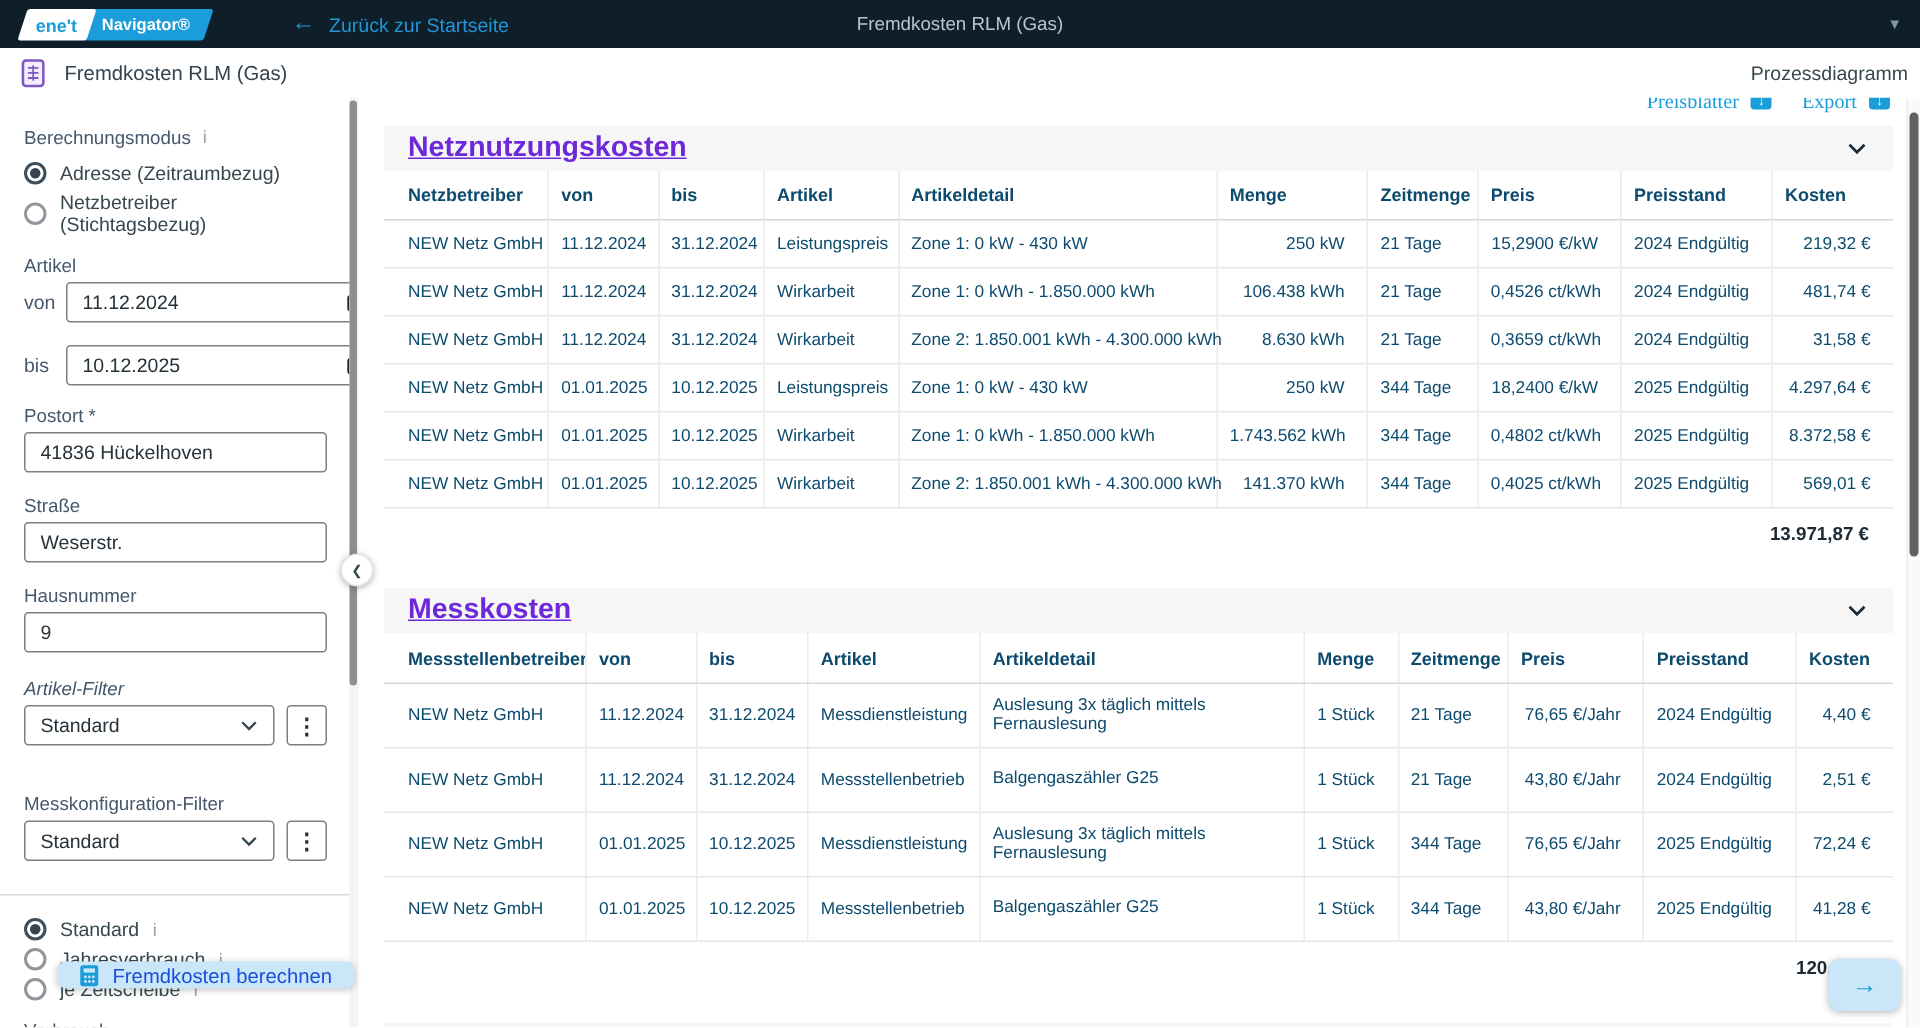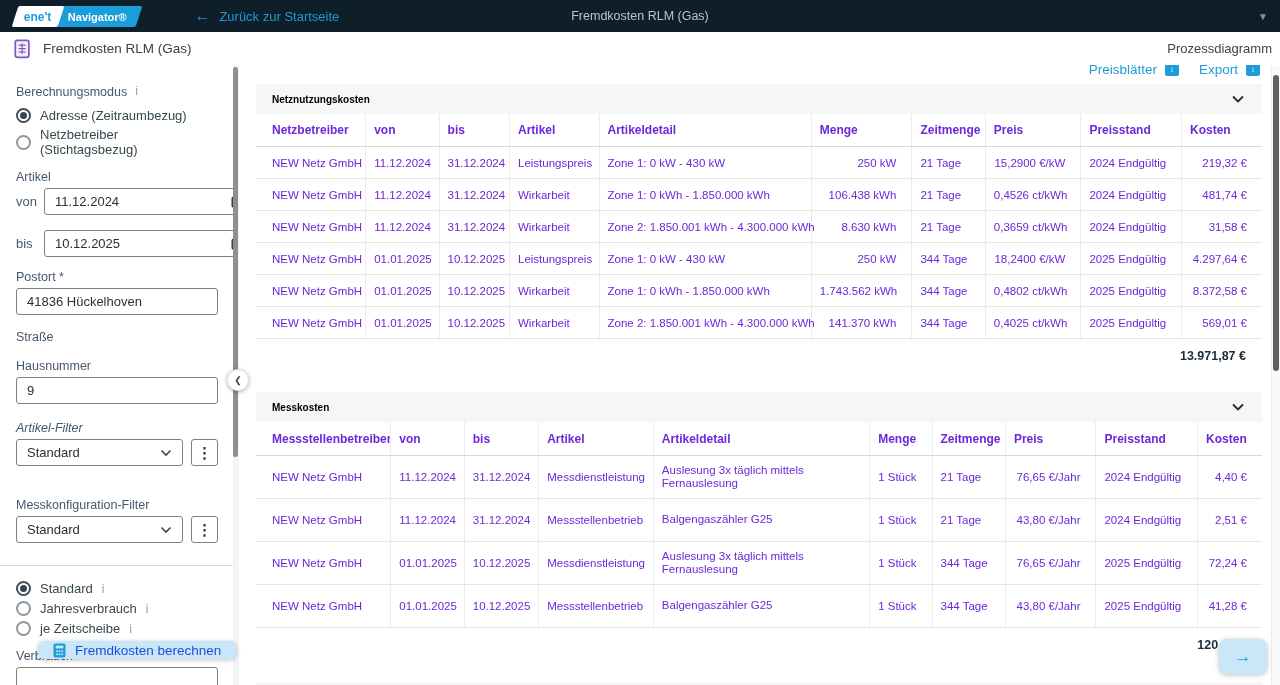--- a/index.html
+++ b/index.html
@@ -53,35 +53,35 @@
 
   
   .sb-scroll{position:absolute;left:233px;top:65px;bottom:0;width:6px;background:#f4f4f4;}
   .sb-thumb{position:absolute;top:2px;left:0;width:5px;height:390px;background:#8f8f8f;border-radius:3px;cursor:pointer;}
   .collapse-btn{position:absolute;left:227px;top:369px;width:22px;height:22px;border-radius:50%;background:#fff;
                 border:1px solid #e3e3e3;box-shadow:0 1px 4px rgba(0,0,0,.30);display:flex;align-items:center;
                 justify-content:center;font-size:9px;color:#37474f;z-index:6;cursor:pointer;box-sizing:border-box;}
 
   
   .main{position:absolute;left:256px;top:65px;width:1006px;height:620px;overflow:hidden;background:#fff;}
-  .links-row{display:flex;justify-content:flex-end;align-items:center;margin-top:-5px;height:18px;padding-right:2px;}
+  .links-row{display:flex;justify-content:flex-end;align-items:flex-start;margin-top:-5px;height:18px;padding-right:2px;font-family:Liberation Serif, serif;}
   .tb-link{color:#1b9dd9;font-size:13.5px;cursor:pointer;}
   .dl-icon{width:14px;height:13px;background:#1b9dd9;border-radius:2.5px;color:#fff;font-size:9px;display:flex;
            align-items:center;justify-content:center;font-weight:bold;margin-left:8px;cursor:pointer;}
   .gap20{width:20px;}
 
   .panel{margin-top:6px;}
   .panel-header{height:30px;background:#f6f6f6;display:flex;align-items:center;padding:0 16px;cursor:pointer;}
-  .panel-title{font-size:10px;font-weight:bold;color:#000000;}
+  .panel-title{font-size:19px;font-weight:bold;color:#6d28d9;text-decoration:underline;}
   .panel-chevron{margin-left:auto;display:flex;cursor:pointer;}
   .panel-mess{margin-top:20px;}
   .panel-sonstige{margin-top:21px;}
   .panel-sonstige .panel-header{align-items:flex-start;padding-top:9px;height:40px;}
 
-  table.tbl{width:100%;border-collapse:collapse;table-layout:fixed;color:#6d28d9;}
+  table.tbl{width:100%;border-collapse:collapse;table-layout:fixed;color:#0c4a6e;}
   .tbl th{font-size:12px;font-weight:bold;text-align:left;padding:0 8px;border-bottom:1px solid #d8d8d8;
           white-space:nowrap;overflow:hidden;}
   .tbl td{font-size:11.5px;padding:0 8px;border-bottom:1px solid #e6e6e6;}
   .tbl th:first-child,.tbl td:first-child{padding-left:16px;}
   .tbl th + th,.tbl td + td{border-left:1px solid #ececec;}
   .tbl-netz th{height:32px;}
   .tbl-netz td{height:31px;white-space:nowrap;}
   .tbl-mess th{height:33px;}
   .tbl-mess td{height:34px;white-space:nowrap;padding-top:0;padding-bottom:0;vertical-align:middle;}
   .tbl-mess td:nth-child(5){white-space:normal;line-height:13.5px;padding-top:4px;padding-bottom:4px;}
@@ -186,20 +186,23 @@
     <div class="f-label mt13">
         <span>Postort *</span>
       </div>
     <div class="t-input mt4">
       <input value="41836 Hückelhoven" style="">
     </div>
 
     <div class="f-label mt15">
         <span>Straße</span>
       </div>
+    <div class="t-input mt4">
+      <input value="Weserstr." style="">
+    </div>
 
     <div class="f-label mt15">
         <span>Hausnummer</span>
       </div>
     <div class="t-input mt4">
       <input value="9" style="">
     </div>
 
     <div class="f-label mt17">
         <span>Artikel-Filter</span>

